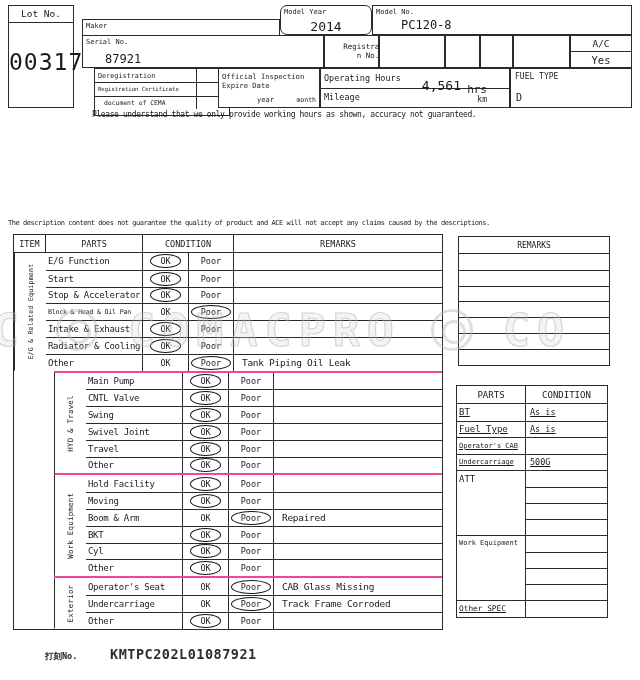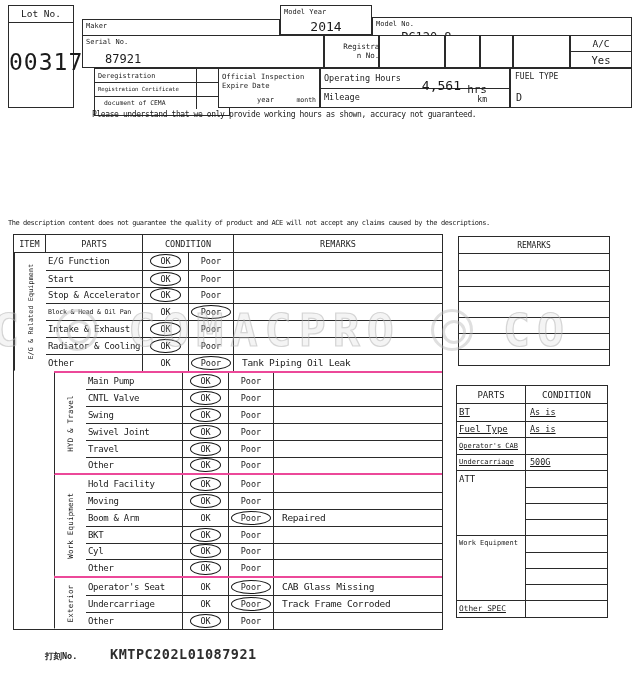--- a/index.html
+++ b/index.html
@@ -91,25 +91,25 @@
 
   <div class="box" style="left:8px;top:5px;width:66px;height:103px;">
     <div class="lot-head">Lot No.</div>
     <div class="lot-value">00317</div>
   </div>
 
   <div class="box" style="left:82px;top:19px;width:198px;height:30px;">
     <div class="lbl">Maker</div>
     <div class="abs" style="left:22px;top:13px;font-size:12px;">KOMATSU</div>
   </div>
-  <div class="box" style="left:280px;top:5px;width:92px;height:30px;">
+  <div class="box" style="left:280px;top:5px;width:92px;height:30px;border-radius:7px;">
     <div class="lbl">Model Year</div>
     <div class="abs" style="left:0;right:0;top:13px;font-size:13px;text-align:center;">2014</div>
   </div>
-  <div class="box" style="left:372px;top:5px;width:260px;height:30px;margin-top:12px;">
+  <div class="box" style="left:372px;top:5px;width:260px;height:30px;">
     <div class="lbl">Model No.</div>
     <div class="abs" style="left:28px;top:12px;font-size:12px;">PC120-8</div>
   </div>
 
   <div class="box" style="left:82px;top:35px;width:242px;height:33px;">
     <div class="lbl">Serial No.</div>
     <div class="abs" style="left:22px;top:16px;font-size:12px;">87921</div>
   </div>
   <div class="box" style="left:324px;top:35px;width:55px;height:33px;padding-left:18px;">
     <div class="reg-wrap">Registration No.</div>

